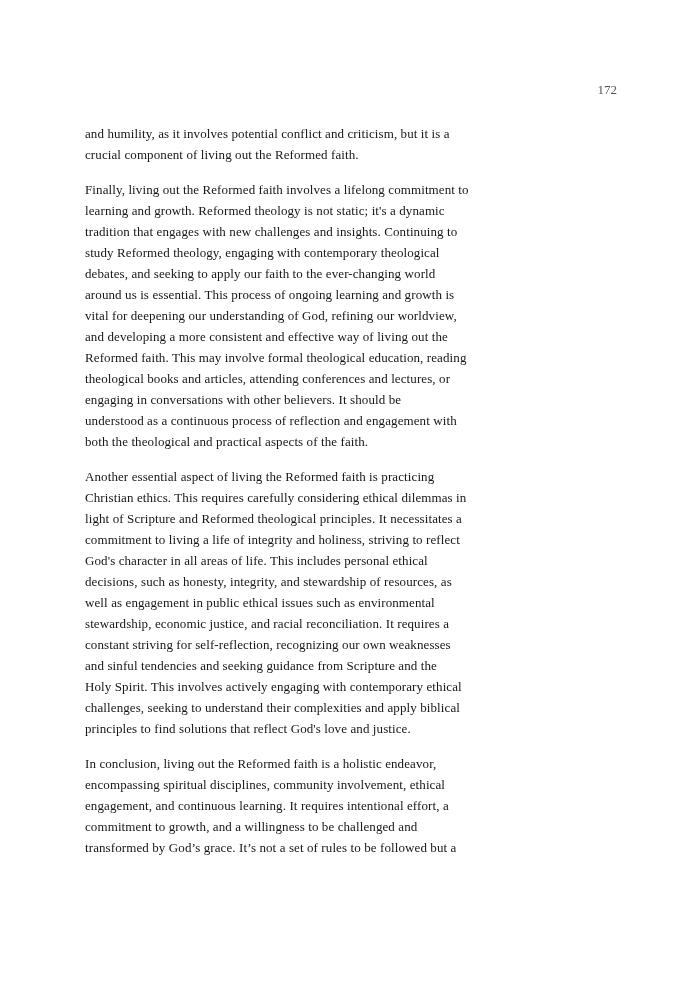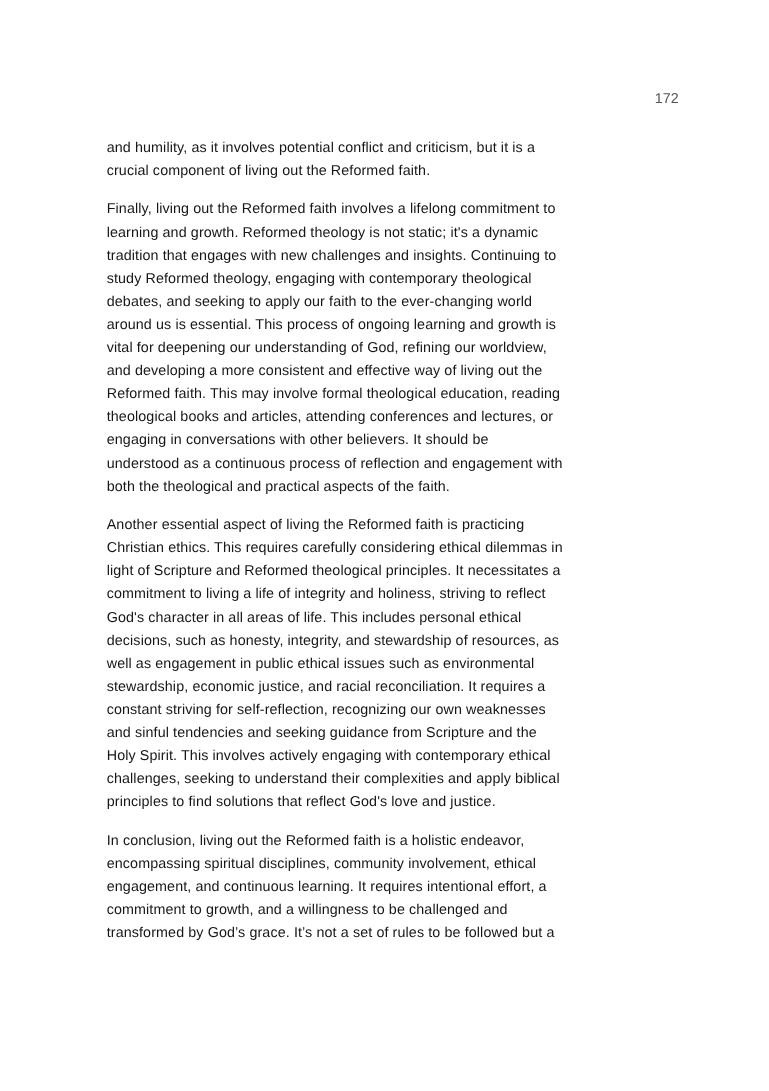--- a/index.html
+++ b/index.html
@@ -6,36 +6,36 @@
     margin: 0;
     padding: 0;
     background: #ffffff;
   }
   .page {
     position: relative;
     width: 699px;
     height: 992px;
     background: #ffffff;
     overflow: hidden;
-    font-family: Liberation Sans, sans-serif;
+    font-family: Liberation Serif, serif;
   }
   .page-number {
     padding: 83px 82px 0 0;
     text-align: right;
     font-size: 13px;
     line-height: 14px;
     color: #55555c;
   }
   .content {
     padding: 26px 72px 0 81px;
     width: 546px;
     box-sizing: content-box;
   }
   .content p {
-    margin: 0 0 14px 16px;
+    margin: 0 0 14px 4px;
     font-size: 13px;
     line-height: 21px;
     color: #161616;
     white-space: pre-line;
     letter-spacing: 0.1px;
   }
 </style>
 </head>
 <body>
 

